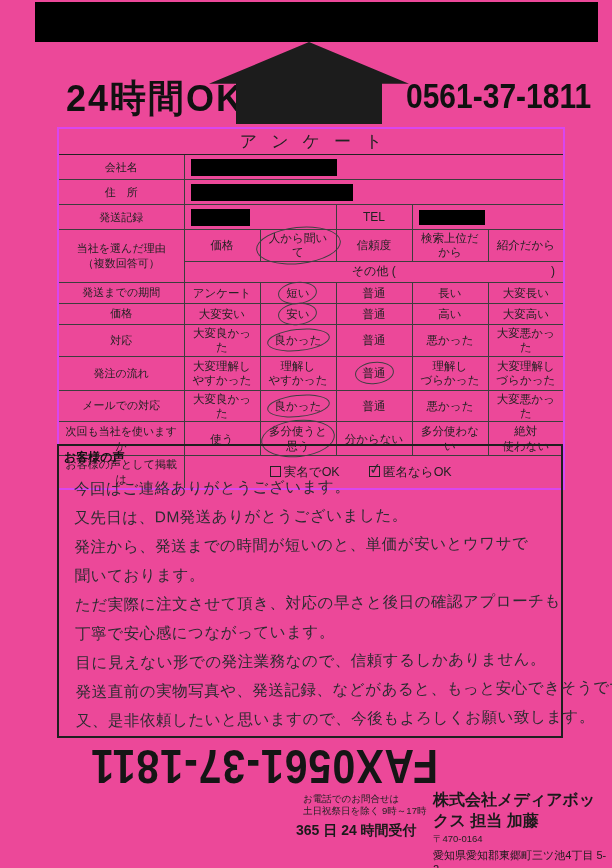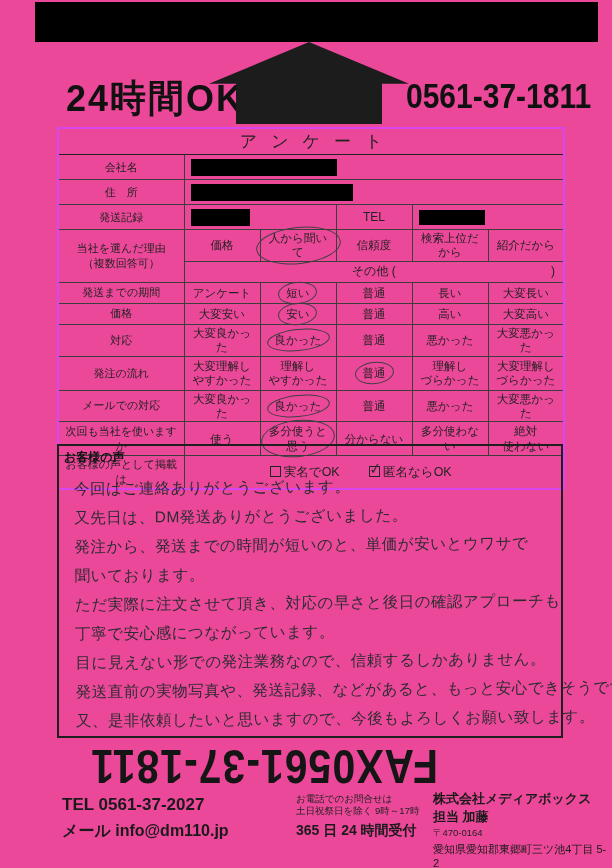--- a/index.html
+++ b/index.html
@@ -86,24 +86,24 @@
     position:absolute; left:78px; top:742px; width:372px; text-align:center;
     font-size:41px; font-weight:bold; color:#151515; letter-spacing:1px;
     transform:rotate(180deg) scaleY(1.15);
   }
 
   
   .foot-col1 { position:absolute; left:62px; top:795px; width:235px; }
   .foot-tel { font-size:17px; font-weight:bold; color:#1a1a1a; }
   .foot-mail { font-size:16px; font-weight:bold; color:#1a1a1a; margin-top:6px; }
   .foot-col2 { position:absolute; left:296px; top:793px; width:140px; }
-  .foot-note { font-size:9.5px; color:#222; line-height:12px; }
+  .foot-note { font-size:9.5px; color:#222; line-height:12px;margin-left:7px; }
   .foot-recv { font-size:14px; font-weight:bold; margin-top:5px; color:#1a1a1a; }
   .foot-col3 { position:absolute; left:433px; top:790px; width:175px; }
-  .foot-company { font-size:13px; font-weight:bold; color:#1a1a1a; }
+  .foot-company { font-size:16px; font-weight:bold; color:#1a1a1a; }
   .foot-postal { font-size:9.5px; color:#222; margin-top:1px; }
   .foot-addr { font-size:11px; color:#1a1a1a; margin-top:2px; }
 </style>
 </head>
 <body>
 
 <div class="page">
 
   <div class="top-redact"></div>
 
@@ -237,24 +237,20 @@
       <div class="hand-line">ただ実際に注文させて頂き、対応の早さと後日の確認アプローチも</div>
       <div class="hand-line">丁寧で安心感につながっています。</div>
       <div class="hand-line">目に見えない形での発注業務なので、信頼するしかありません。</div>
       <div class="hand-line">発送直前の実物写真や、発送記録、などがあると、もっと安心できそうです。</div>
       <div class="hand-line">又、是非依頼したいと思いますので、今後もよろしくお願い致します。</div>
     </div>
   </div>
 
   <div class="fax-big">FAX0561-37-1811</div>
 
-  <div class="foot-col1">
-    <div class="foot-tel">TEL  0561-37-2027</div>
-    <div class="foot-mail">メール  info@dm110.jp</div>
-  </div>
   <div class="foot-col2">
     <div class="foot-note">お電話でのお問合せは</div>
     <div class="foot-note">土日祝祭日を除く 9時～17時</div>
     <div class="foot-recv">365 日  24 時間受付</div>
   </div>
   <div class="foot-col3">
     <div class="foot-company">株式会社メディアボックス 担当 加藤</div>
     <div class="foot-postal">〒470-0164</div>
     <div class="foot-addr">愛知県愛知郡東郷町三ツ池4丁目 5-2</div>
   </div>

